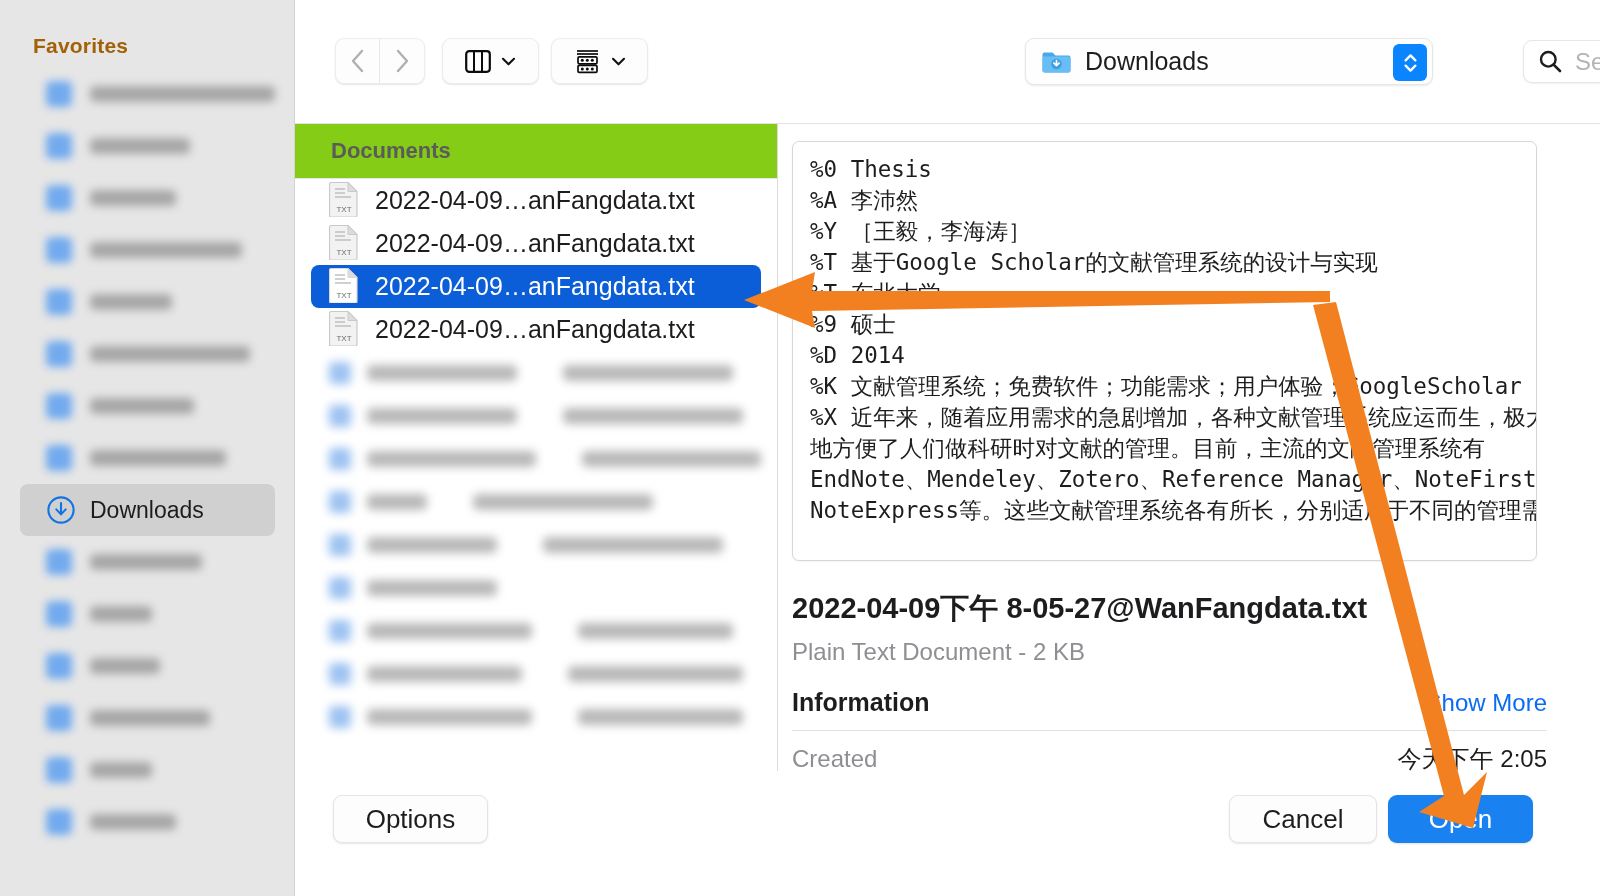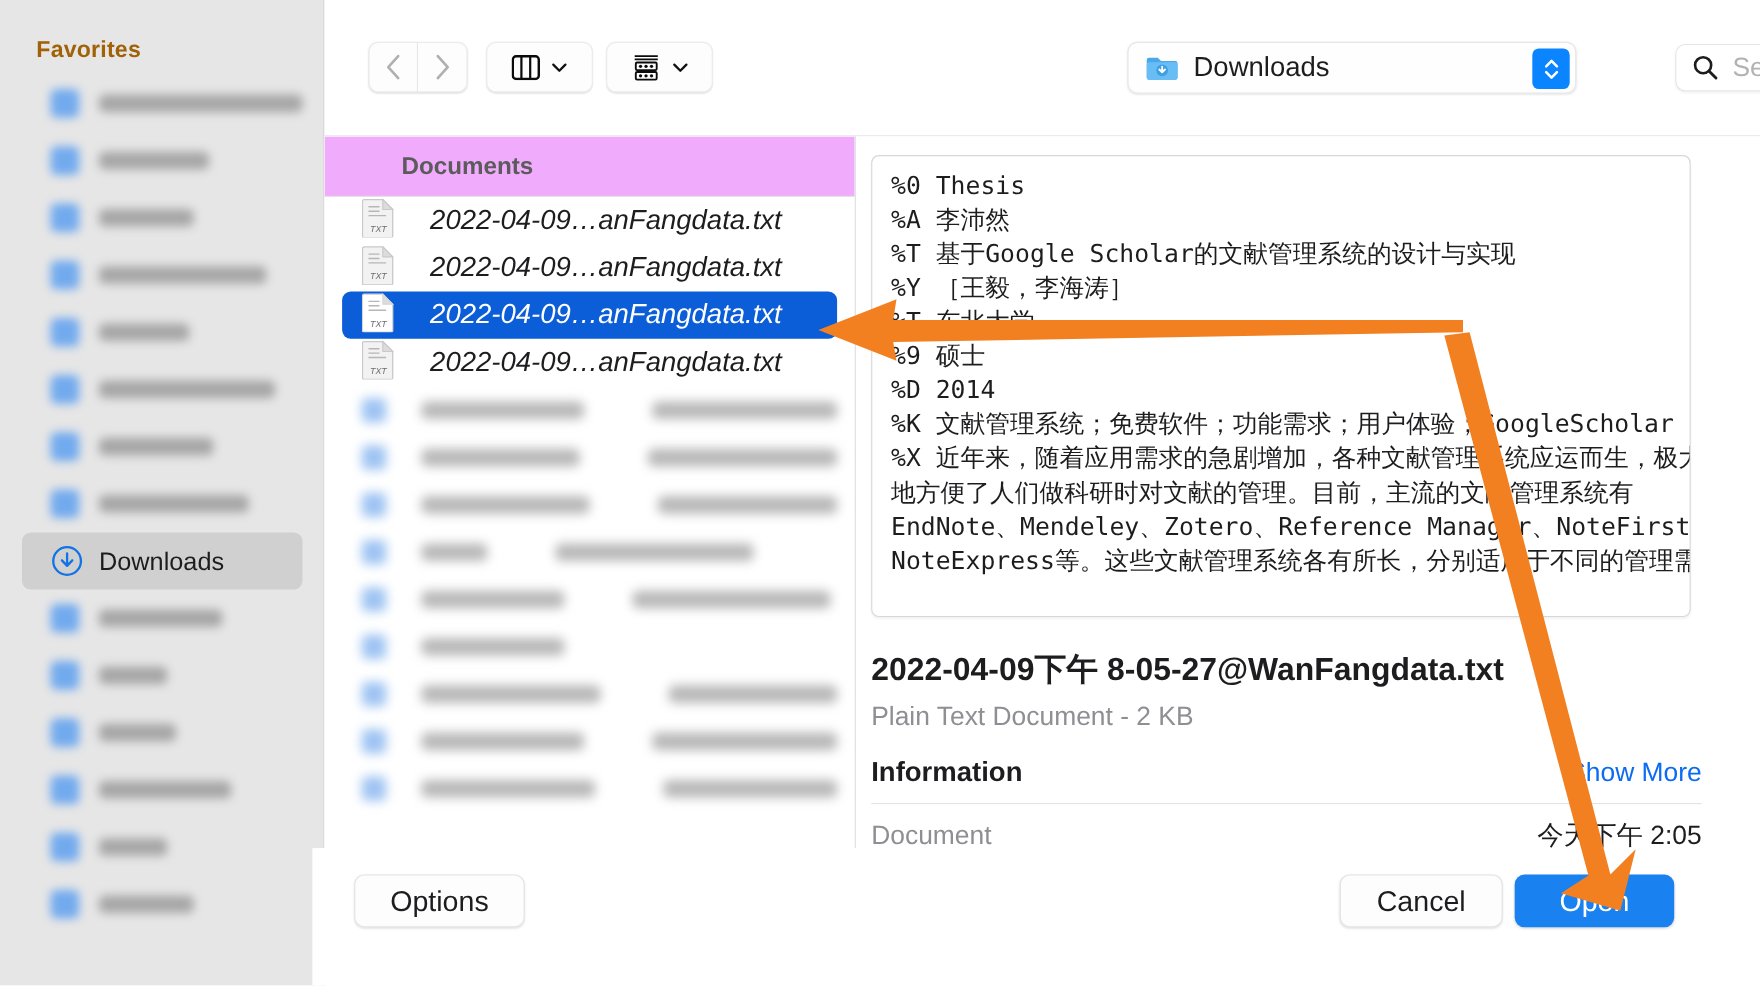--- a/index.html
+++ b/index.html
@@ -80,28 +80,28 @@
   
   .content {
     position:absolute; left:295px; top:123px; width:1305px; height:648px;
     background:#ffffff; border-top:1px solid #e3e3e3;
   }
   .col-files {
     position:absolute; left:0; top:0; width:483px; height:648px;
     border-right:1px solid #dcdcdc; background:#ffffff; overflow:hidden;
   }
   .col-head {
-    height:55px; background:#f0abfc; border-bottom:1px solid #e4e4e4;
-    display:flex; align-items:center; padding-left:70px;
+    height:55px; background:#84cc16; border-bottom:1px solid #e4e4e4;
+    display:flex; align-items:center; padding-left:36px;
   }
   .col-head-title { font-size:22px; font-weight:700; color:#5b5b5b; }
 
   .file-row {
     height:43px; margin:0 16px; padding-left:18px; border-radius:8px;
-    display:flex; align-items:center; gap:32px;font-style:italic;
+    display:flex; align-items:center; gap:16px;
   }
   .file-row.selected { background:#0b5ed7; }
   .file-name { font-size:25px; color:#1d1d1f; white-space:nowrap;text-align:right; }
   .file-row.selected .file-name { color:#ffffff; }
 
   .txt-icon { width:30px; height:36px; flex:0 0 30px; }
 
   .row-blur { filter: blur(4.6px); }
   .blur-chip { height:16px; border-radius:5px; background:#b8b8b8; }
   .blur-ico  { width:22px; height:22px; border-radius:4px; background:#9ec3f2; flex:0 0 22px; }
@@ -133,21 +133,21 @@
   .show-more { margin-left:auto; font-size:24px; color:#0a6cf0; }
   .info-sep { margin-top:13px; width:755px; height:1px; background:#e2e2e2; }
   .info-row {
     margin-top:12px; display:flex; width:755px; align-items:baseline;
   }
   .info-key { font-size:24px; color:#8e8e93; }
   .info-val { margin-left:auto; font-size:24px; color:#1d1d1f; }
 
   
   .footer {
-    position:absolute; left:284px; top:771px; width:1305px; height:125px; background:#ffffff;
+    position:absolute; left:295px; top:771px; width:1305px; height:125px; background:#ffffff;
   }
   .btn {
     position:absolute; height:48px; border-radius:9px; display:flex;
     align-items:center; justify-content:center; font-size:26px;
   }
   .btn-plain {
     background:#fdfdfd; border:1px solid #e4e4e4; color:#1d1d1f;
     box-shadow:0 1px 2px rgba(0,0,0,.10);
   }
   #btn-options { left:38px; top:24px; width:155px; }
@@ -426,22 +426,22 @@
             <span class="blur-chip" style="width:165px;margin-left:30px"></span>
           </div>
         </div>
     </div>
 
     <div class="col-preview">
       <div class="preview-box">
         <div id="preview-lines">
             <div class="pv-line">%0 Thesis</div>
             <div class="pv-line">%A 李沛然</div>
+            <div class="pv-line">%Y ［王毅，李海涛］</div>
             <div class="pv-line">%T 基于Google Scholar的文献管理系统的设计与实现</div>
-            <div class="pv-line">%Y ［王毅，李海涛］</div>
             <div class="pv-line">%T 东北大学</div>
             <div class="pv-line">%9 硕士</div>
             <div class="pv-line">%D 2014</div>
             <div class="pv-line">%K 文献管理系统；免费软件；功能需求；用户体验；GoogleScholar</div>
             <div class="pv-line">%X 近年来，随着应用需求的急剧增加，各种文献管理系统应运而生，极大</div>
             <div class="pv-line">地方便了人们做科研时对文献的管理。目前，主流的文献管理系统有</div>
             <div class="pv-line">EndNote、Mendeley、Zotero、Reference Manager、NoteFirst、</div>
             <div class="pv-line">NoteExpress等。这些文献管理系统各有所长，分别适用于不同的管理需</div>
           </div>
       </div>
@@ -450,21 +450,21 @@
       <div class="file-sub">Plain Text Document - 2 KB</div>
 
       <div class="info-head-row">
         <span class="info-title">Information</span>
         <span class="show-more">Show More</span>
       </div>
       <div class="info-sep"></div>
 
       <div id="info-rows">
           <div class="info-row">
-            <span class="info-key">Document</span>
+            <span class="info-key">Created</span>
             <span class="info-val">今天下午 2:05</span>
           </div>
         </div>
     </div>
   </div>
 
   <div class="footer">
     <div class="btn btn-plain" id="btn-options">Options</div>
     <div class="btn btn-plain" id="btn-cancel">Cancel</div>
     <div class="btn" id="btn-open">Open</div>

